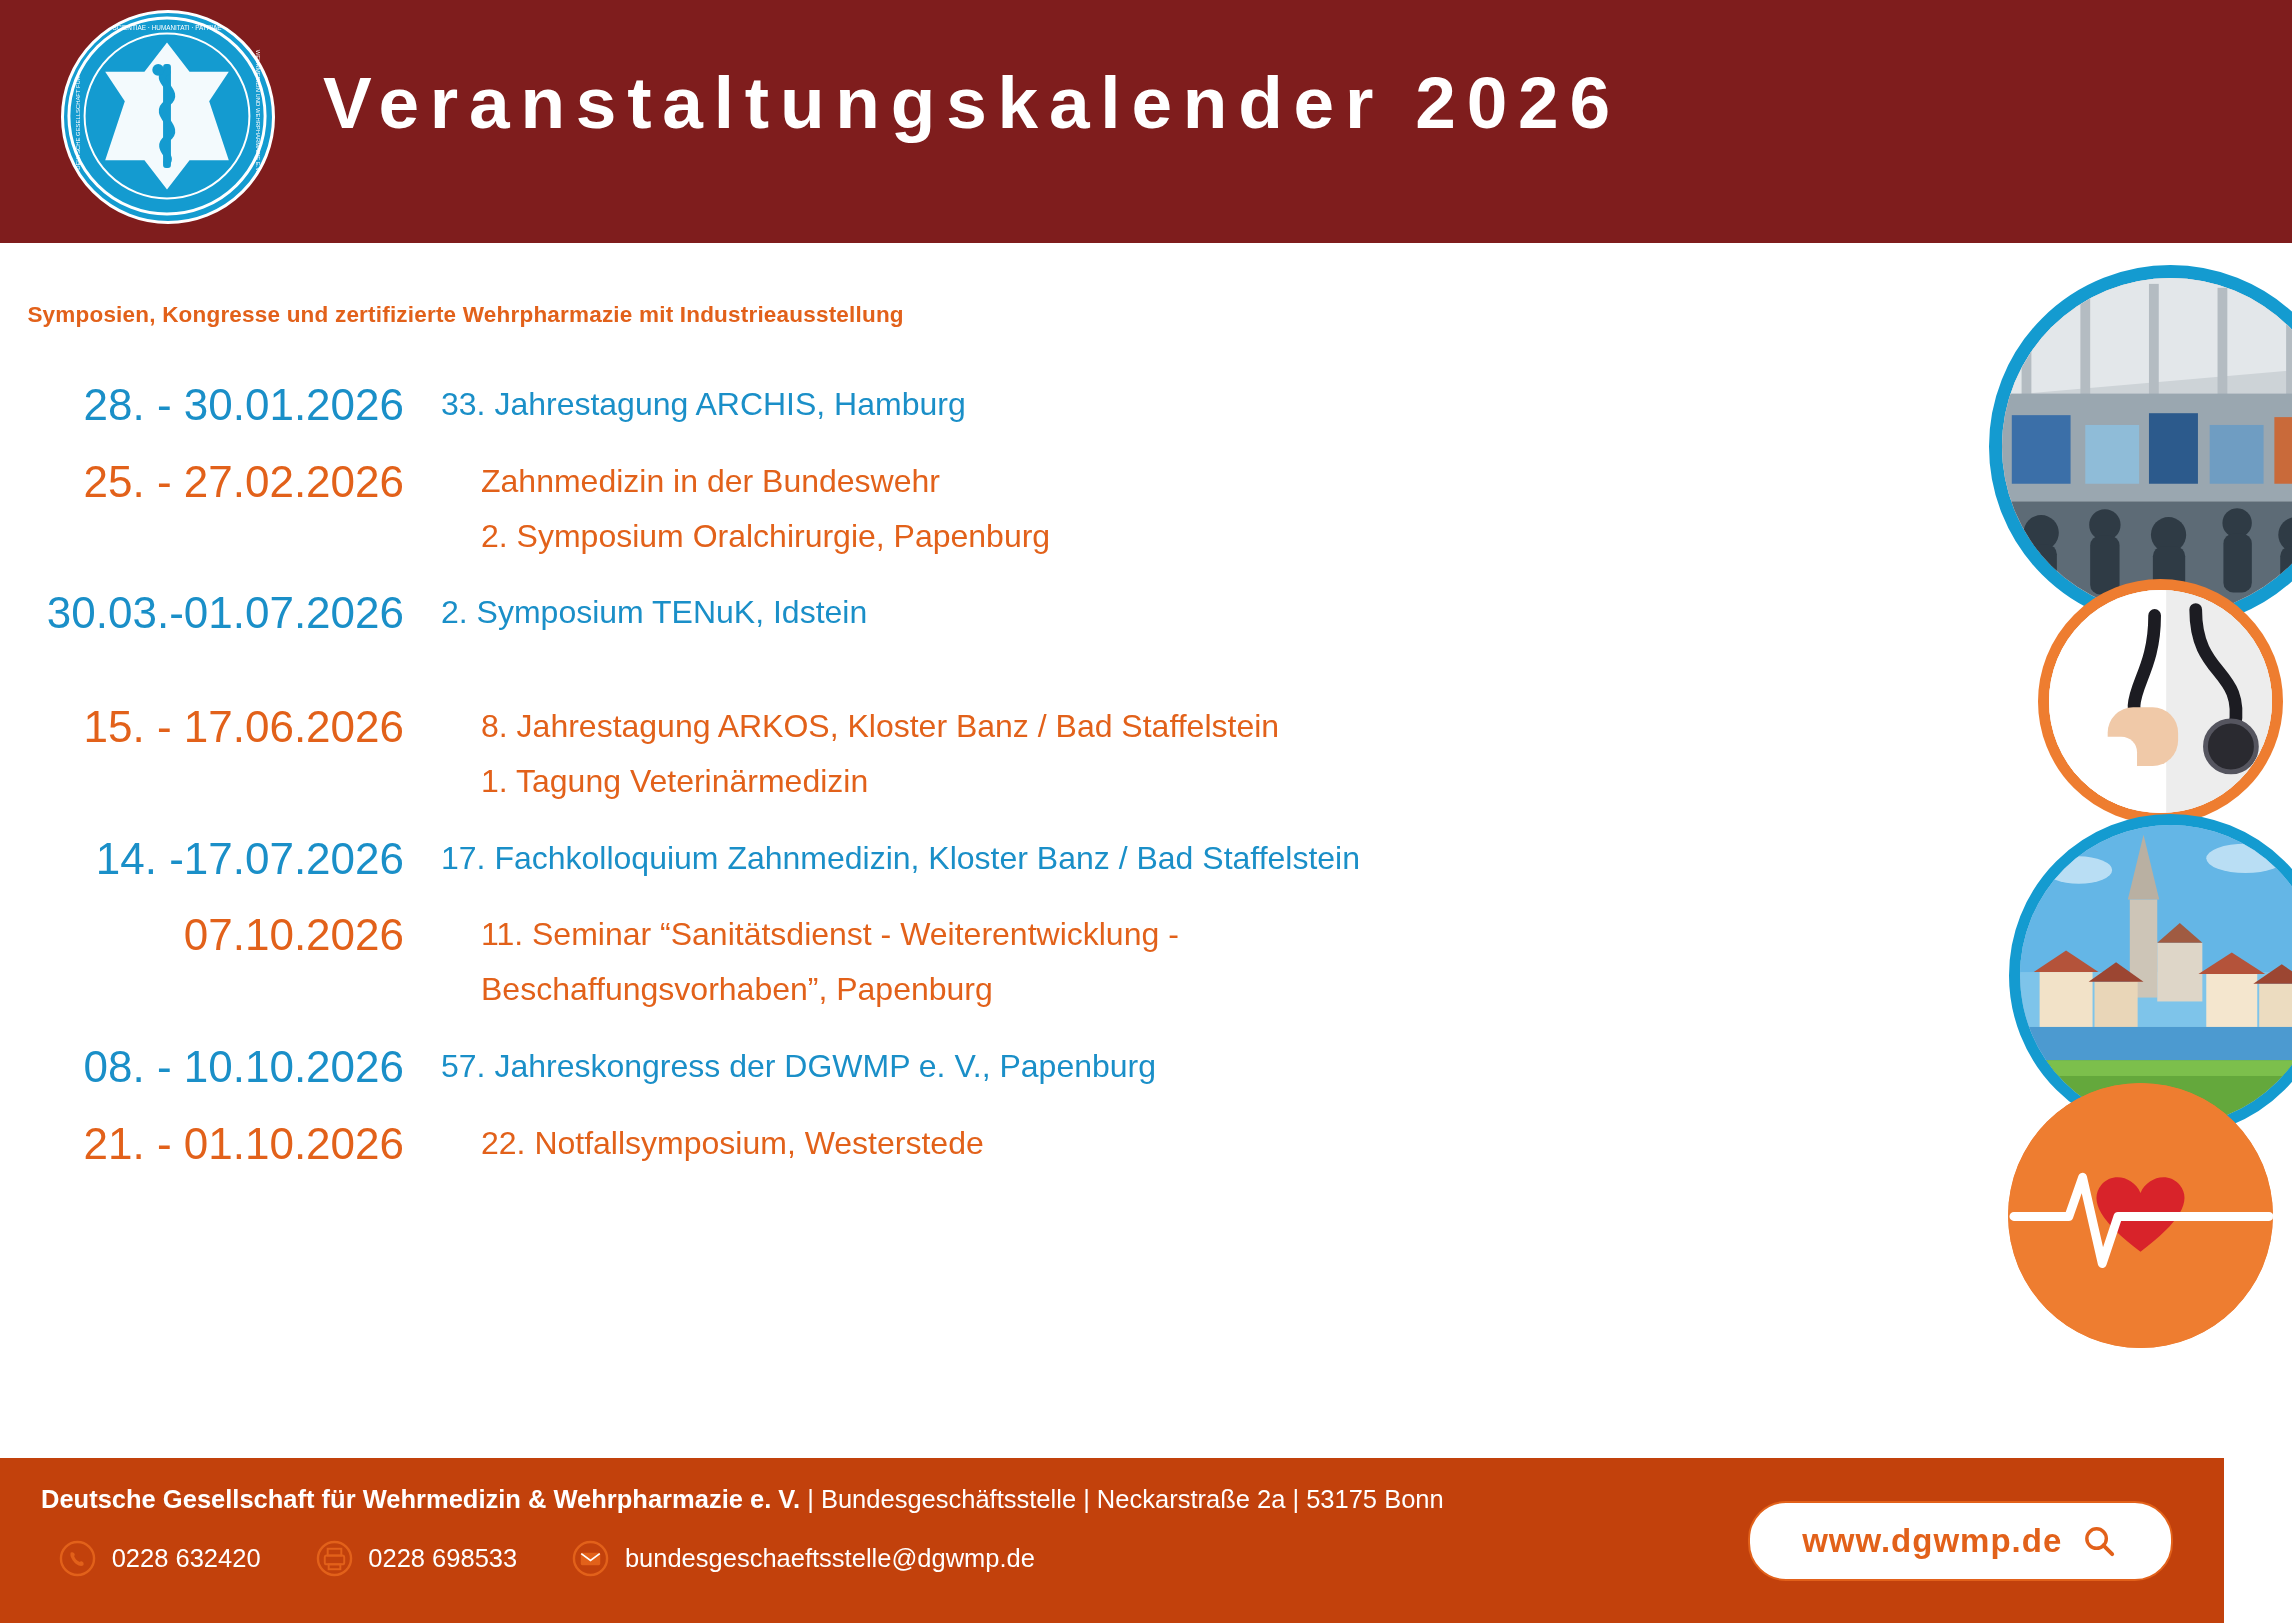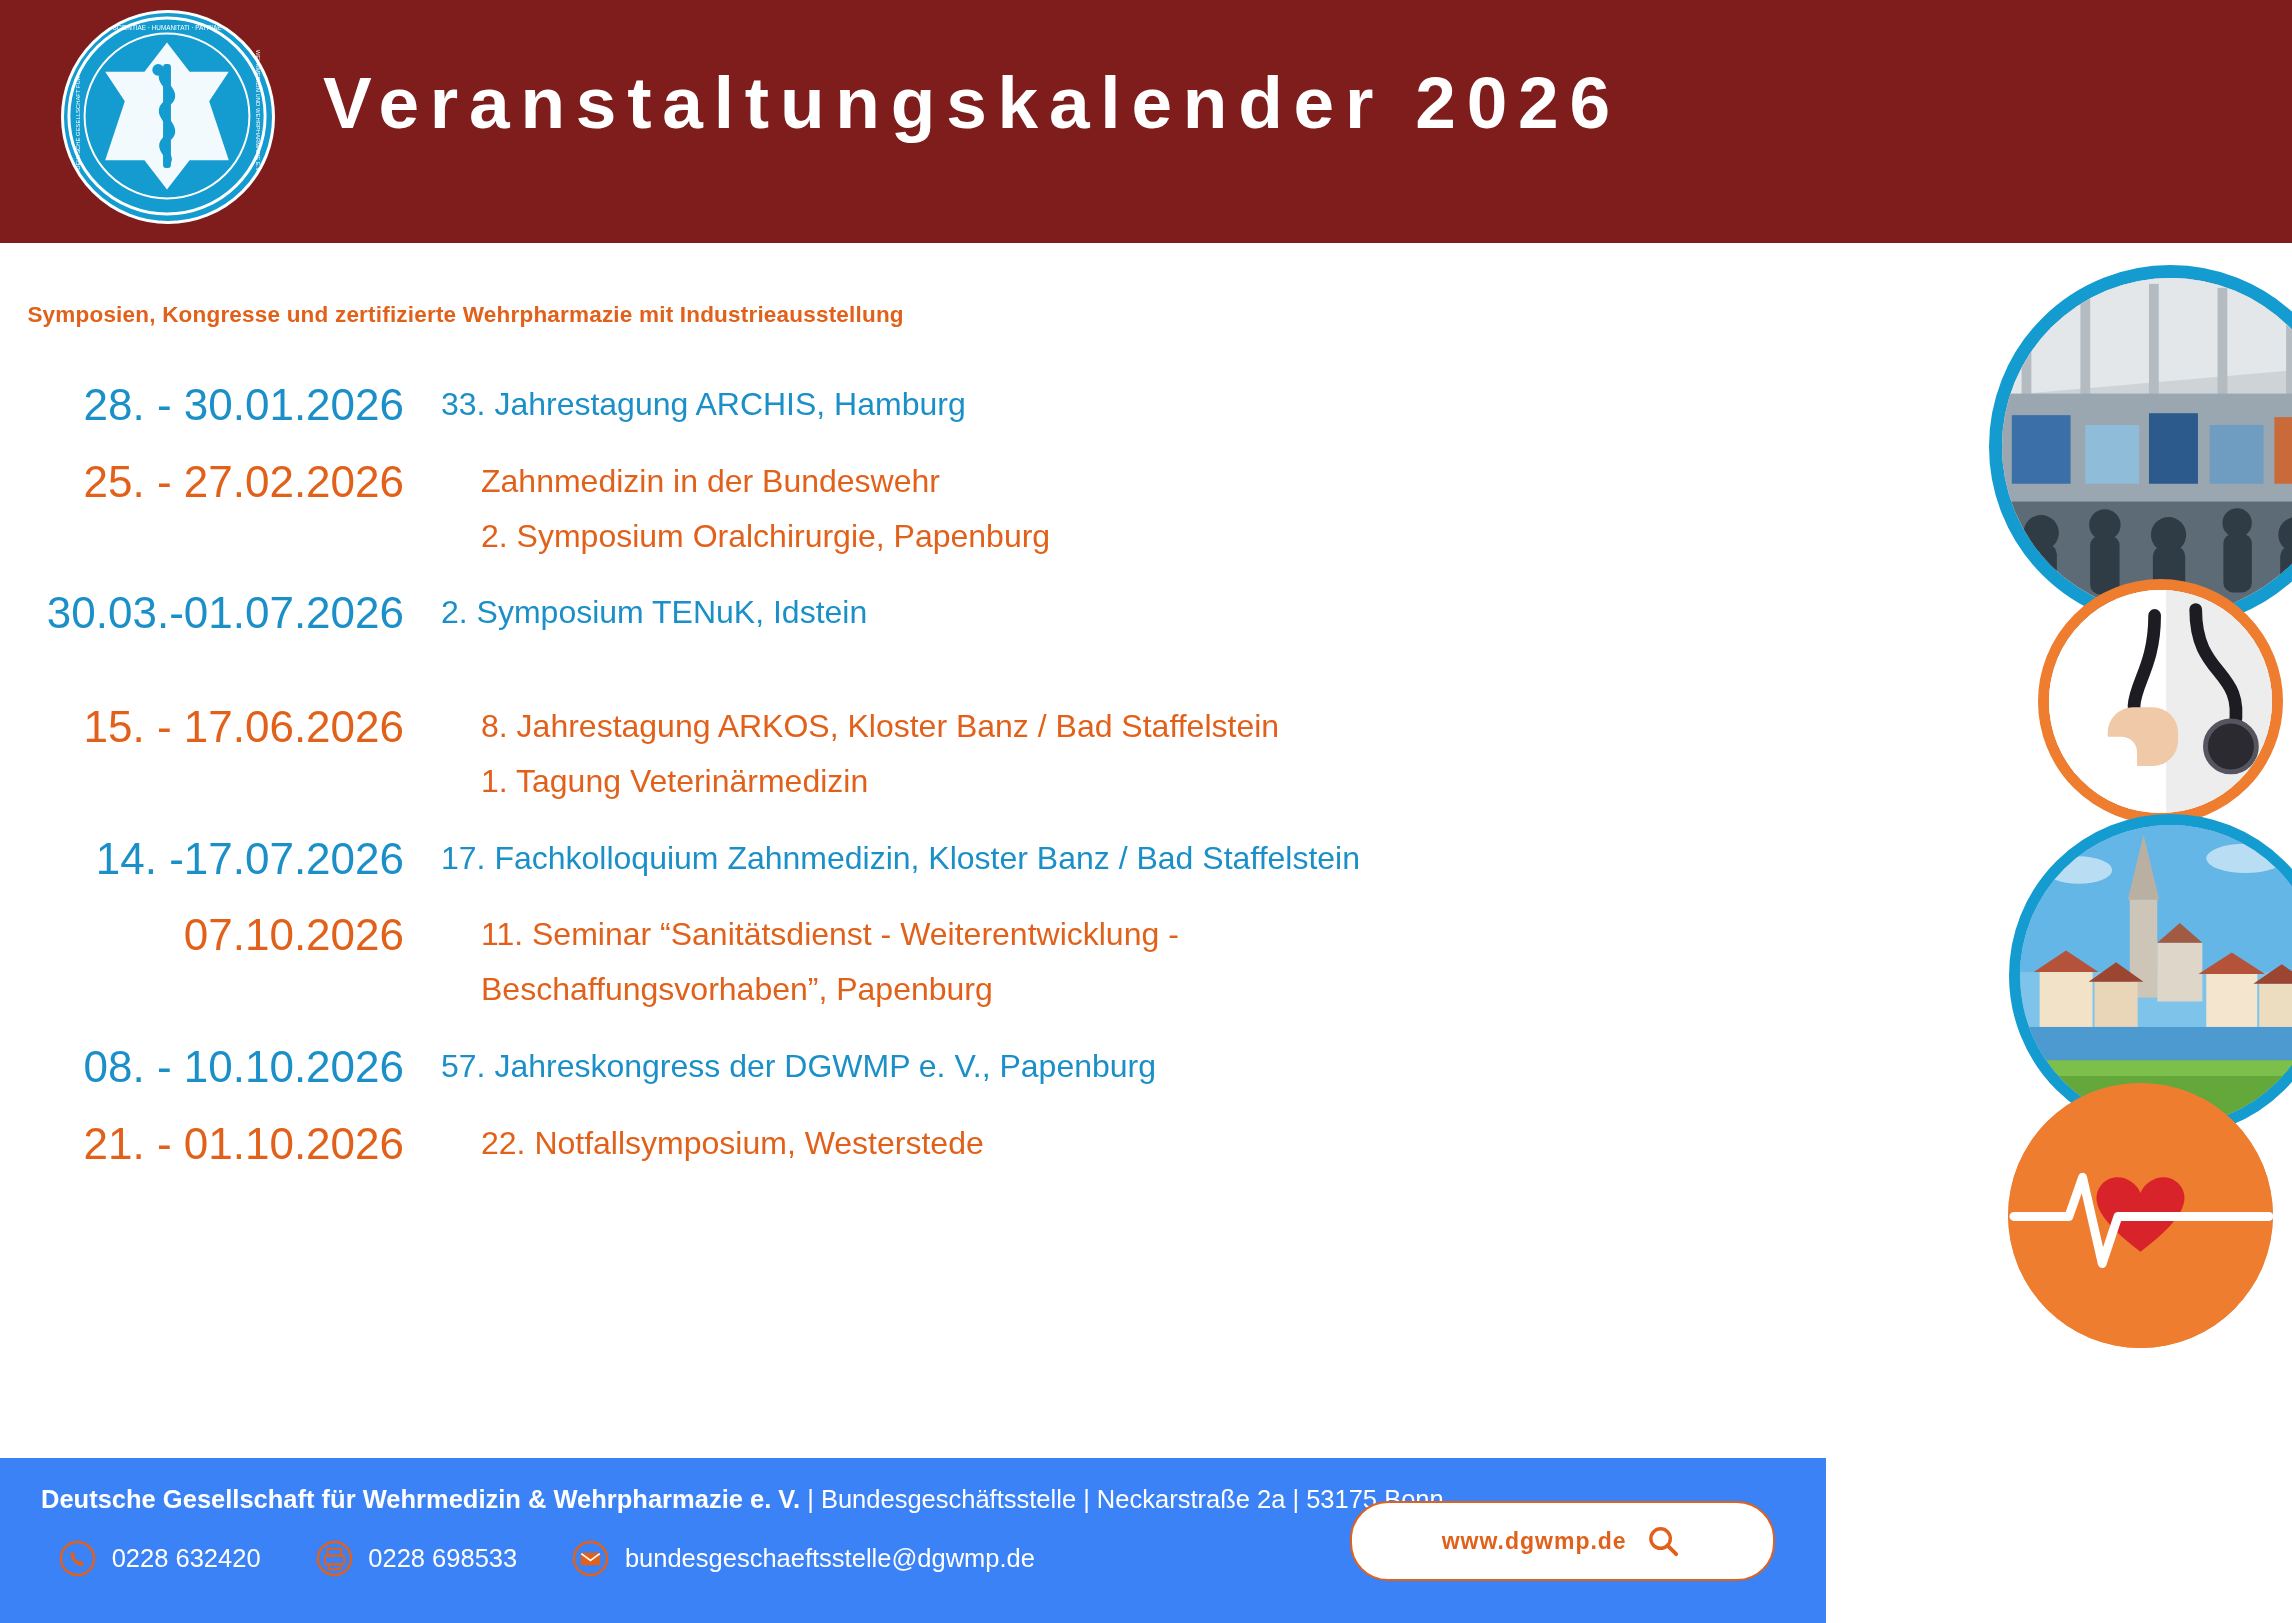--- a/index.html
+++ b/index.html
@@ -128,23 +128,23 @@
     border: 0;
     background: #EE7D30;
   }
   .circ img, .circ svg { display:block; }
 
   
   .footer {
     position: absolute;
     left: 0;
     bottom: 0;
-    width: 1826px;
+    width: 2224px;
     height: 165px;
-    background: #3b82f6;
+    background: #c2410c;
   }
   .footer-line1 {
     position: absolute;
     left: 41px;
     top: 27.4px;
     font-size: 25.5px;
     color: #ffffff;
     white-space: nowrap;
   }
   .footer-line1 b { font-weight: bold; }
@@ -168,21 +168,21 @@
     height: 76px;
     border: 2.9px solid #E2611A;
     border-radius: 38px;
     background: #ffffff;
     display: flex;
     align-items: center;
     justify-content: center;
   }
   .website-pill .wtext {
     color: #E2611A;
-    font-size: 23px;
+    font-size: 33px;
     font-weight: bold;
     letter-spacing: 1px;
   }
   .website-pill .wicon { margin-left: 17.6px; display:flex; }
 </style>
 </head>
 <body>
 
 <div class="header">
 

